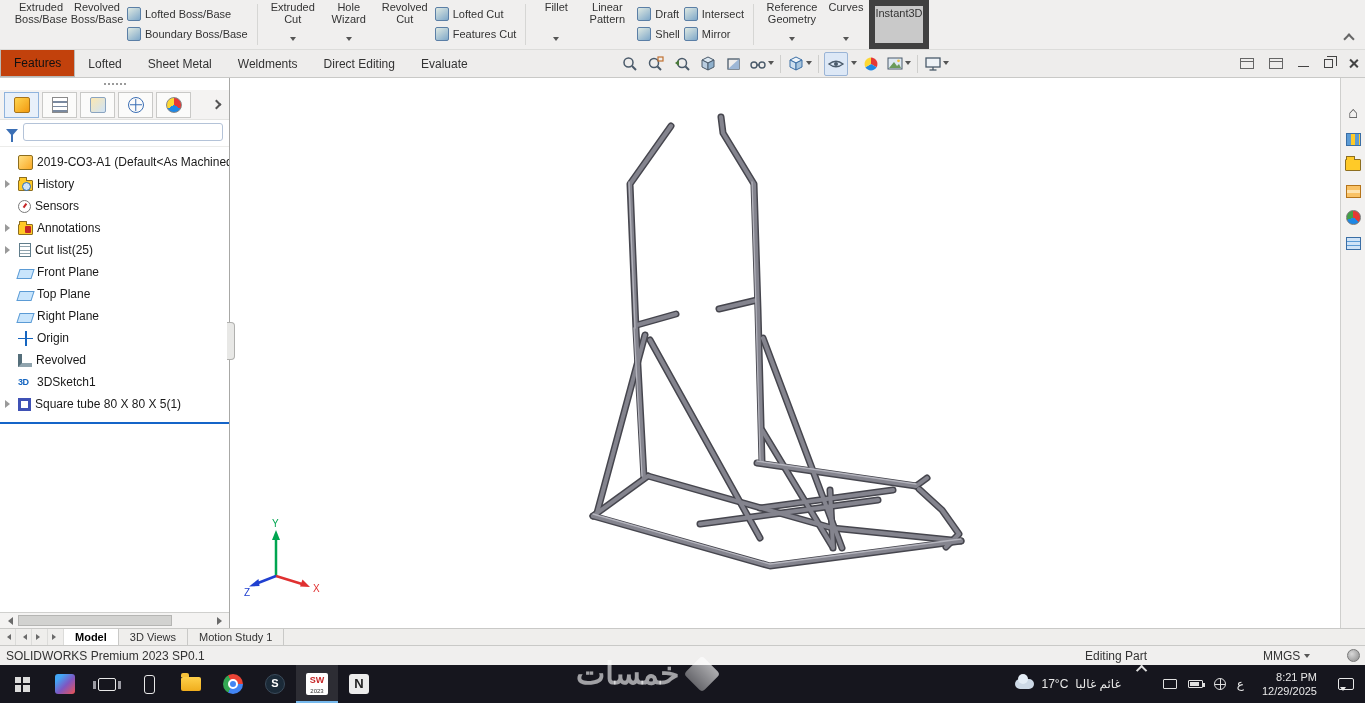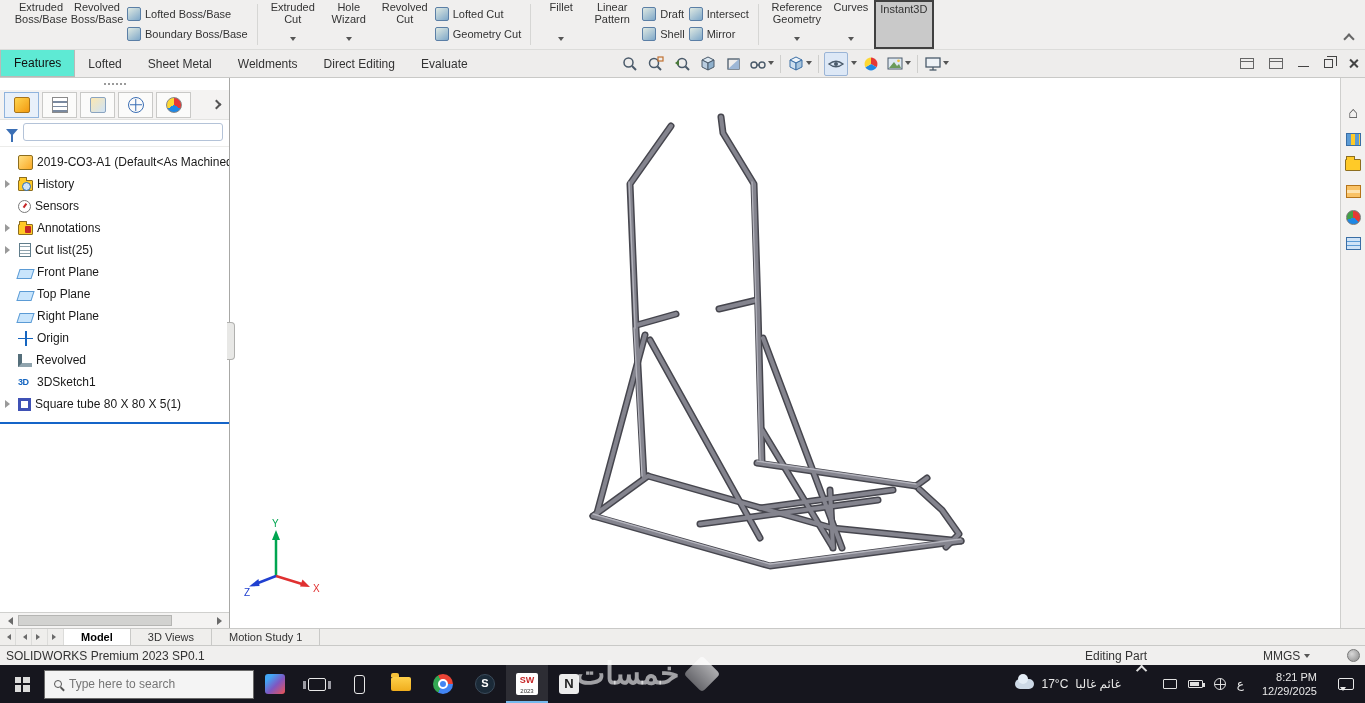--- a/index.html
+++ b/index.html
@@ -5,31 +5,31 @@
   *{margin:0;padding:0;box-sizing:border-box}
   html,body{width:1365px;height:703px;overflow:hidden}
   body{font-family:"Liberation Sans",sans-serif;font-size:12px;color:#222;background:#fff;position:relative}
 
   
   .ribbon{height:50px;background:#f0efee;display:flex;align-items:stretch;padding-left:6px;position:relative;border-bottom:1px solid #dcdcda}
   .rgroup{display:flex;padding:0 7px}
   .rsep{width:1px;background:#d6d6d4;margin:4px 0}
   .rbtn-large{width:56px;display:flex;flex-direction:column;align-items:center;padding-top:1px}
   .rbtn-large .rlabel{font-size:11px;line-height:12px;text-align:center;color:#333}
-  .rbtn-large.pressed{background:#c9c9c9;border:2px solid #404040;width:60px}
+  .rbtn-large.pressed{background:#c9c9c9;border:6px solid #404040;width:60px}
   .rcaret{width:0;height:0;border:3px solid transparent;border-top:4px solid #555;margin-top:auto;margin-bottom:5px}
   .rstack{display:flex;flex-direction:column;justify-content:space-between;padding:6px 2px 8px}
   .rbtn-small{display:flex;align-items:center;gap:4px;font-size:11px;color:#333;height:15px;white-space:nowrap}
   .rsm-icon{width:14px;height:14px;flex:none;background:linear-gradient(145deg,#dfe9e2,#7fa8c9);border:1px solid #5b7fa6;border-radius:2px}
   .ribbon-collapse{position:absolute;right:12px;bottom:6px;width:8px;height:8px;border-left:2px solid #666;border-top:2px solid #666;transform:rotate(45deg)}
 
   
   .tabbar{height:28px;background:#eeedec;border-bottom:1px solid #c9c9c7;display:flex;align-items:stretch;position:relative}
   .cmd-tab{padding:0 13px;display:flex;align-items:center;font-size:12px;color:#333}
-  .cmd-tab.active{background:#5eead4;border:1px solid #b9b9b7;border-top:none;color:#111}
+  .cmd-tab.active{background:#c2410c;border:1px solid #b9b9b7;border-top:none;color:#111}
 
   .view-toolbar{position:absolute;left:618px;top:1px;height:26px;display:flex;align-items:center;gap:2px}
   .vt-btn{height:24px;min-width:24px;display:flex;align-items:center;justify-content:center;border:1px solid transparent;border-radius:2px}
   .vt-btn.pressed{background:#dde8f6;border-color:#9ab4d6}
   .vt-caret{width:0;height:0;border:3px solid transparent;border-top:4px solid #555;margin-left:1px}
   .vt-sep{width:1px;height:18px;background:#cfcfcd;margin:0 3px}
 
   .win-controls{position:absolute;right:6px;top:0;height:27px;display:flex;align-items:center;gap:15px}
   .wc{position:relative;display:block}
   .wc-pane{width:14px;height:11px;border:1px solid #666}
@@ -122,21 +122,21 @@
   .tpi-palette{width:15px;height:13px;border:1px solid #b5741a;background:repeating-linear-gradient(#f9c266 0 4px,#fde3b0 4px 7px)}
   .tpi-ball{width:15px;height:15px;border-radius:50%;background:conic-gradient(#e53935 0 130deg,#1e88e5 0 250deg,#43a047 0);border:1px solid #777}
   .tpi-table{width:15px;height:13px;border:1px solid #3a6ea5;background:repeating-linear-gradient(#cfe3f7 0 3px,#5b9bd5 3px 4px)}
 
   
   .doc-tabs{height:17px;background:#efeeec;border-top:1px solid #c9c9c7;display:flex;align-items:stretch;font-size:11px}
   .dnav{width:16px;display:flex;align-items:center;justify-content:center;border-right:1px solid #dcdcda}
   .tri.sm{border-width:3px}
   .tri.sm.l{border-right:4px solid #6a6a6a}
   .tri.sm.r{border-left:4px solid #6a6a6a}
-  .dtab{padding:0 17px;display:flex;align-items:center;border-right:1px solid #c9c9c7;color:#333}
+  .dtab{padding:0 11px;display:flex;align-items:center;border-right:1px solid #c9c9c7;color:#333}
   .dtab.active{background:#fff;font-weight:bold;color:#000}
 
   .statusbar{height:20px;background:#f0efee;border-top:1px solid #c9c9c7;position:relative;font-size:12px;color:#333;display:flex;align-items:center}
   .sb-app{padding-left:6px}
   .sb-mode{position:absolute;left:1085px}
   .sb-units{position:absolute;left:1263px;display:flex;align-items:center;gap:4px}
   .sb-caret{width:0;height:0;border:3px solid transparent;border-top:4px solid #555;margin-top:3px}
   .sb-logo{position:absolute;right:5px;width:13px;height:13px;border-radius:50%;background:radial-gradient(circle at 35% 35%,#d8d8d8,#8a8a8a);border:1px solid #777}
 
   
@@ -228,21 +228,21 @@
     <div class="rbtn-large">
       <span class="rlabel">Revolved Cut</span>
     </div>
     <div class="rstack">
       <div class="rbtn-small">
         <span class="rsm-icon"></span>
         <span>Lofted Cut</span>
       </div>
       <div class="rbtn-small">
         <span class="rsm-icon"></span>
-        <span>Geometry Cut</span>
+        <span>Features Cut</span>
       </div>
     </div>
   </div>
   <div class="rsep"></div>
 
   <div class="rgroup">
     <div class="rbtn-large" style="width:46px">
       <span class="rlabel">Fillet</span>
       <span class="rcaret"></span>
     </div>
@@ -622,24 +622,20 @@
     <span>MMGS</span>
     <span class="sb-caret"></span>
   </span>
   <span class="sb-logo"></span>
 </div>
 
 <div class="taskbar">
   <div class="tb-btn tb-start">
       <span class="win-logo"></span>
     </div>
-  <div class="tb-search">
-    <span class="mag"></span>
-    <input type="text" placeholder="Type here to search" style="">
-  </div>
   <div class="tb-app">
       <span class="ai-photos"></span>
     </div>
   <div class="tb-app">
       <span class="ai-taskview"></span>
     </div>
   <div class="tb-app">
       <span class="ai-phone"></span>
     </div>
   <div class="tb-app">

